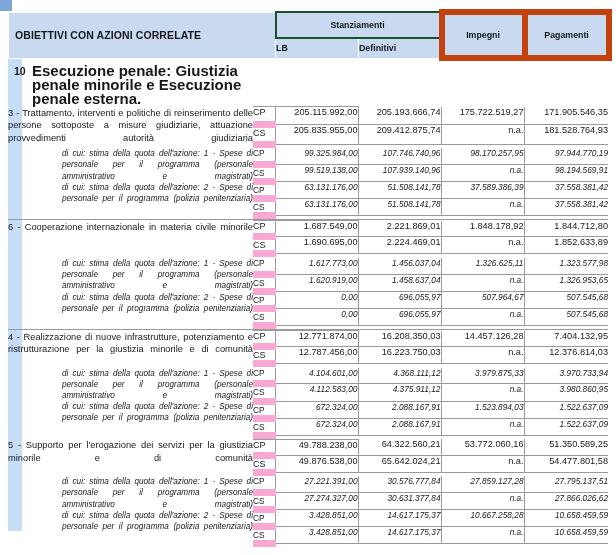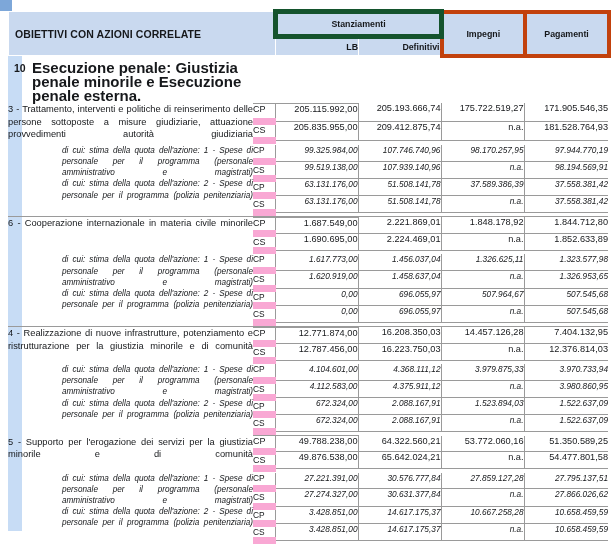--- a/index.html
+++ b/index.html
@@ -52,39 +52,39 @@
     vertical-align: middle;
     text-align: left;
   }
   .hdr-grp {
     background: #c9d9ef;
     font-weight: bold;
     font-size: 8.8px;
     color: #16181b;
     text-align: center;
     padding: 5px 0;
-    border: 5px solid #14532d;
+    border: 2px solid #14532d;
   }
   .hdr-sub {
     background: #c9d9ef;
     font-weight: bold;
     font-size: 8.8px;
     color: #16181b;
-    text-align: right;
+    text-align: left;
     padding: 3px 0;
     border: 1px solid #ffffff;
   }
   .hdr-tall {
     background: #c9d9ef;
     font-weight: bold;
     font-size: 8.8px;
     color: #16181b;
     text-align: center;
     padding: 15px 0;
-    border: 4px solid #c2410c;
+    border: 6px solid #c2410c;
     vertical-align: middle;
   }
 
   
   .sect {
     width: 600px;
     border-top: 1px solid #9a9a9a;
   }
   .sect.first { border-top: none; }
 

